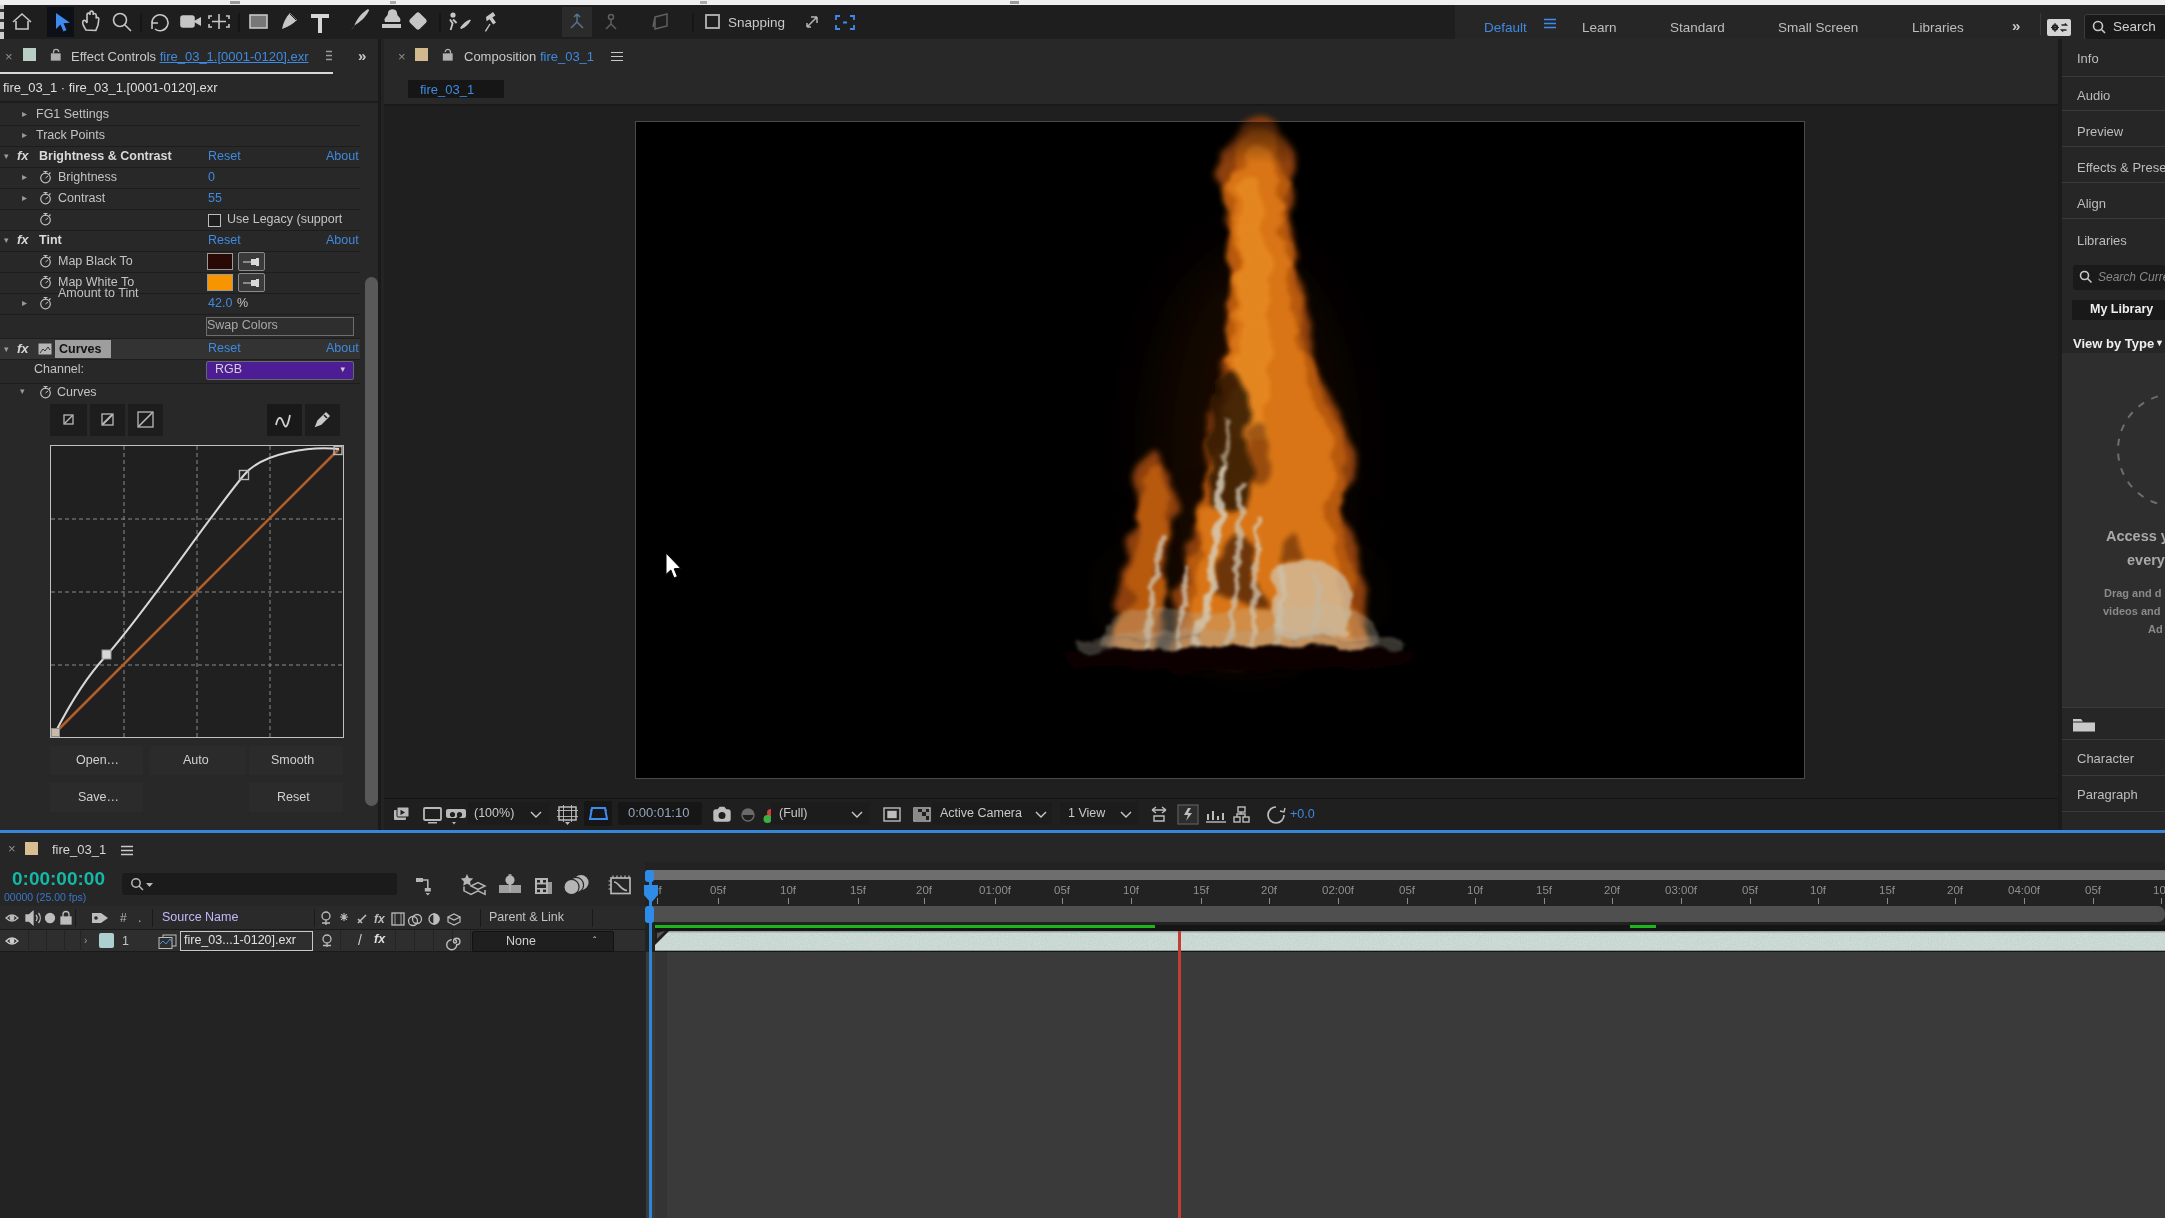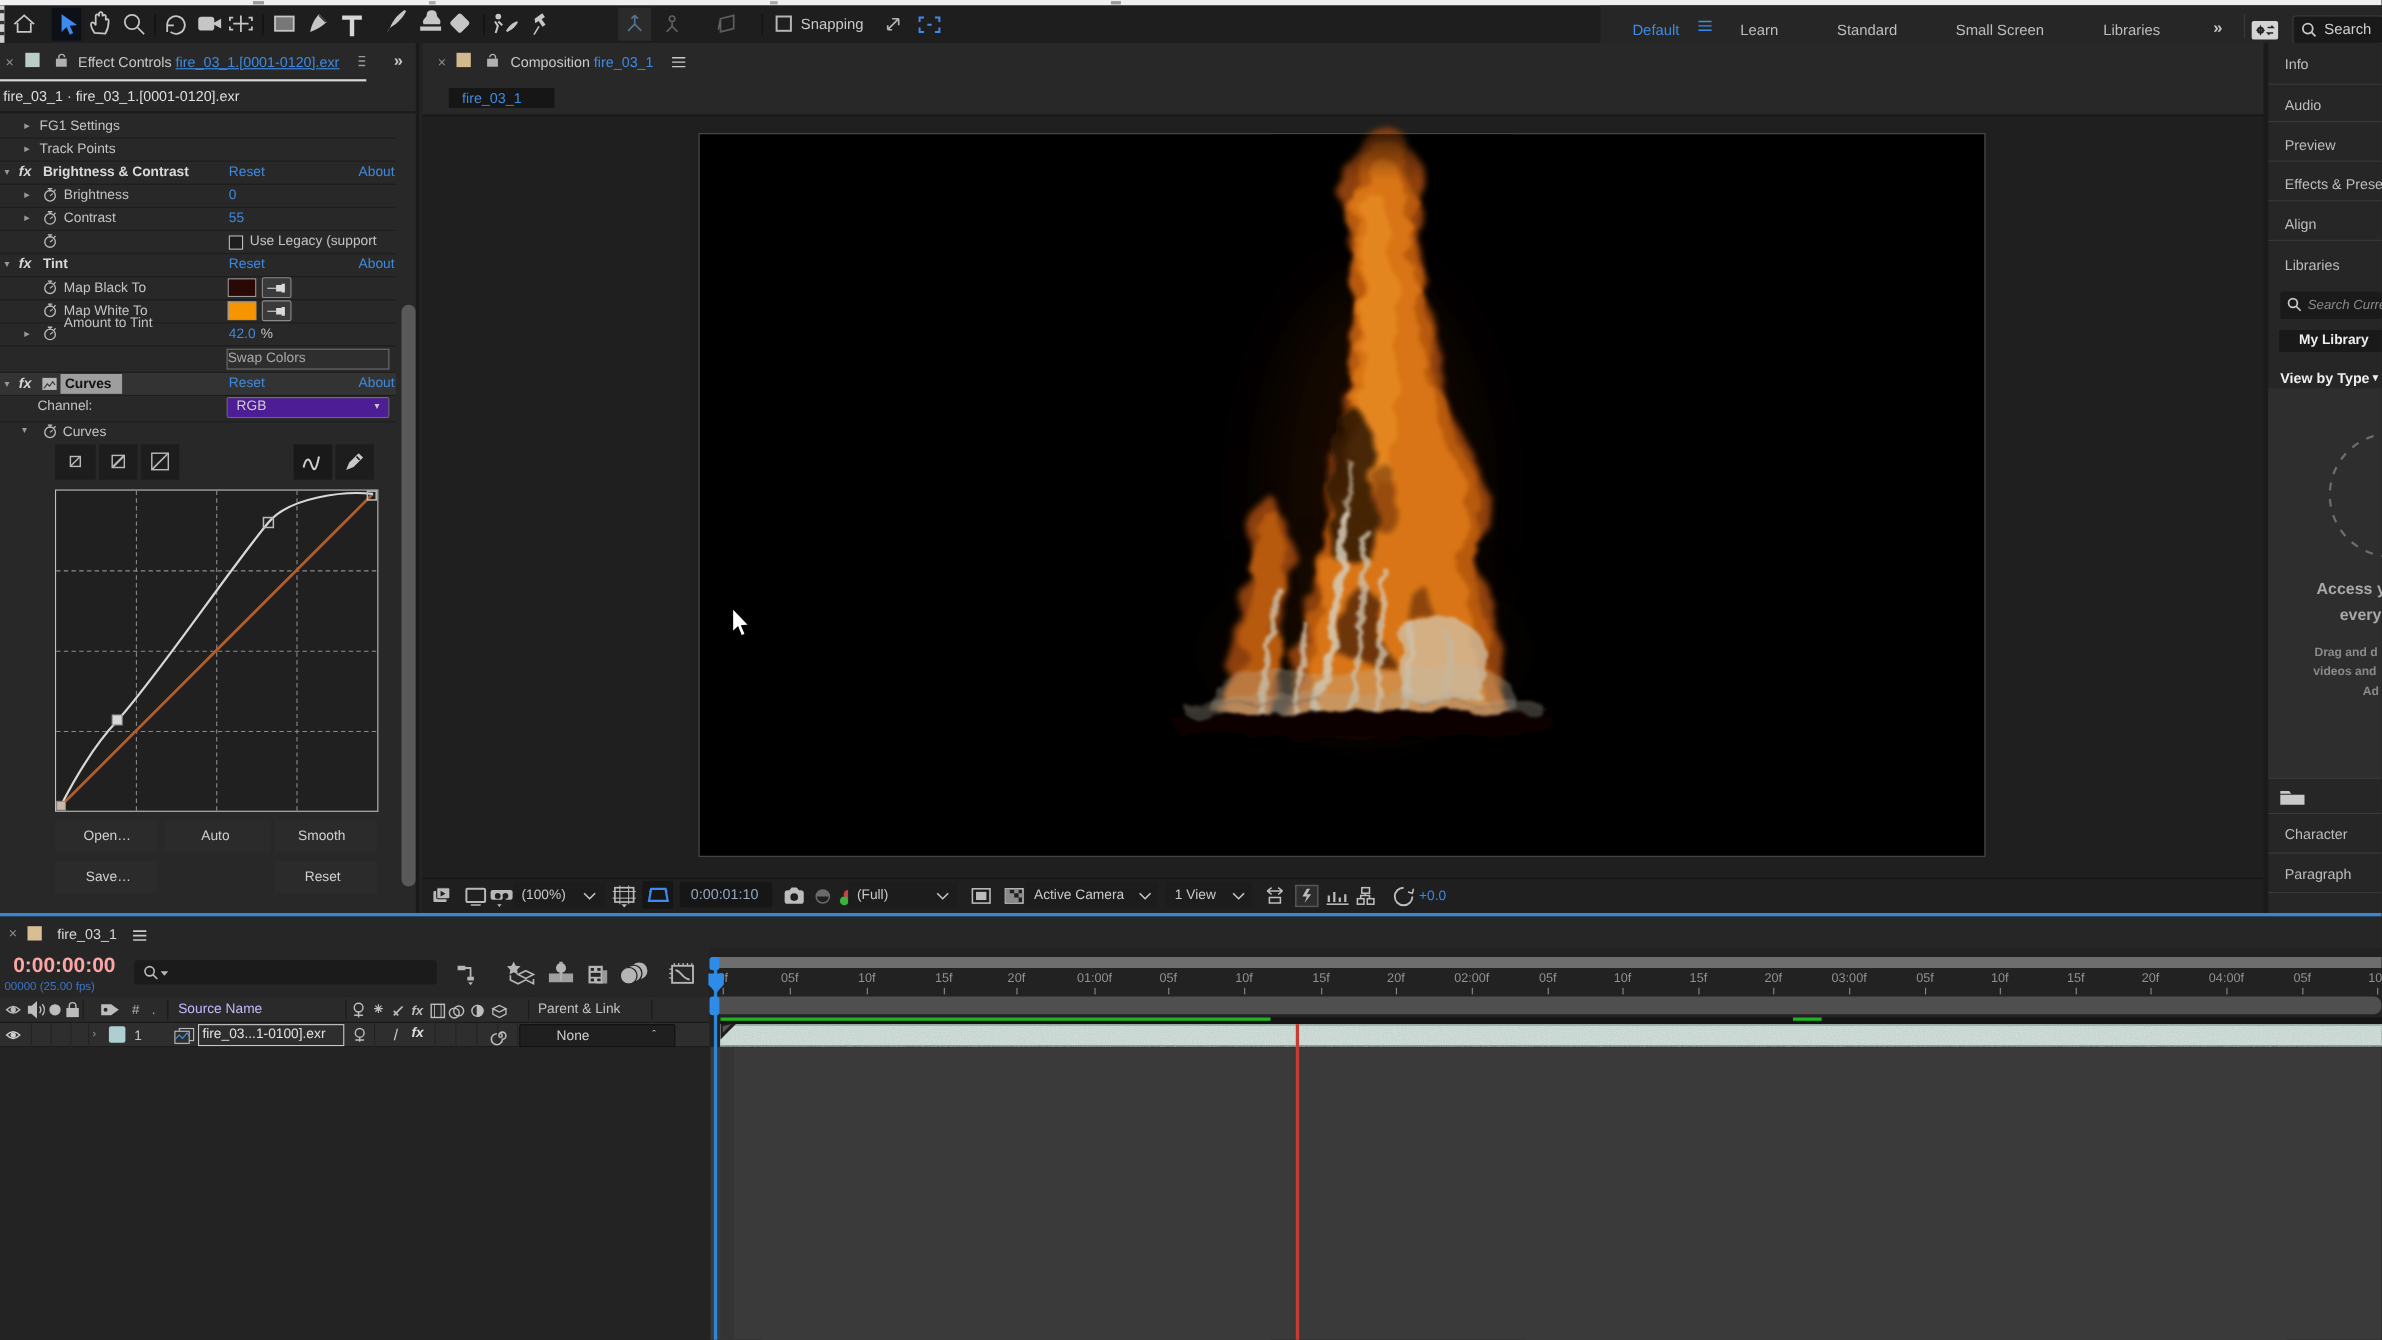--- a/index.html
+++ b/index.html
@@ -540,21 +540,21 @@
 <div class="abs" id="timeline" style="left:0;top:830px;width:2165px;height:388px;background:#262626;font-size:12.5px;color:#c3c3c3;">
  <div class="abs" style="left:0;top:0;width:2165px;height:3px;background:#3687d7;"></div>
 
  <div class="txt" style="left:8px;top:11px;color:#8f8f8f;font-size:13px;">×</div>
  <div class="abs" style="left:25px;top:12px;width:13px;height:13px;background:#d9bd93;"></div>
  <div class="txt" style="left:52px;top:12px;color:#d6d6d6;font-size:13px;">fire_03_1</div>
  <svg style="left:119px;top:14px" width="16" height="14" stroke="#c9c9c9" stroke-width="1.5">
       <path d="M2 2.5 h12 M2 6.5 h12 M2 10.5 h12"></path>
     </svg>
 
- <div class="txt" style="left:12px;top:38px;color:#fca5a5;font-size:19px;font-weight:bold;">0:00:00:00</div>
+ <div class="txt" style="left:12px;top:38px;color:#14b8a6;font-size:19px;font-weight:bold;">0:00:00:00</div>
  <div class="txt" style="left:4px;top:61px;color:#3a76c8;font-size:10.5px;">00000 (25.00 fps)</div>
  <div class="abs" style="left:122px;top:43px;width:275px;height:22px;background:#1b1b1b;border-radius:3px;">
    <svg style="left:8px;top:4px" width="26" height="15" fill="none" stroke="#b9b9b9" stroke-width="1.5">
         <circle cx="6" cy="6" r="4.2"></circle>
         <path d="M9 9 L13 13"></path>
         <path d="M16 6 l3.5 4 l3.5-4" fill="#b9b9b9" stroke="none"></path>
       </svg>
  </div>
  <svg style="left:415px;top:44px" width="225" height="22">
    <g fill="#b5b5b5">
@@ -633,21 +633,21 @@
   <div class="abs" style="left:80px;top:0;width:1px;height:22px;background:#242424;"></div>
   <div class="txt" style="left:84px;top:5px;color:#9a9a9a;font-size:10px;">›</div>
   <div class="abs" style="left:99px;top:3px;width:15px;height:15px;background:#aecfd1;border-radius:2px;"></div>
   <div class="txt" style="left:122px;top:4px;color:#c3c3c3;">1</div>
   <svg style="left:155px;top:3px" width="24" height="17">
         <rect x="8" y="2" width="13" height="11" fill="none" stroke="#bdbdbd"></rect>
         <rect x="4" y="4.5" width="13" height="11" fill="#2e2e2e" stroke="#bdbdbd"></rect>
         <path d="M4 12 l4-4 3 3 4-5 2 3" stroke="#4a90d9" fill="none"></path>
       </svg>
   <div class="abs" style="left:180px;top:1px;width:131px;height:18px;border:1px solid #c9c9c9;background:#2e2e2e;">
-    <div class="txt" style="left:3px;top:1px;color:#e0e0e0;font-size:12.5px;">fire_03...1-0100].exr</div>
+    <div class="txt" style="left:3px;top:1px;color:#e0e0e0;font-size:12.5px;">fire_03...1-0120].exr</div>
   </div>
   <svg style="left:319px;top:3px" width="16" height="16" fill="none" stroke="#bdbdbd" stroke-width="1.3">
         <path d="M8 2 a4 4 0 0 1 0 8 a4 4 0 0 1 0-8 M8 10 v4 M4 12.5 h8"></path>
       </svg>
   <div class="abs" style="left:340px;top:0;width:1px;height:22px;background:#242424;"></div>
   <div class="txt" style="left:358px;top:2px;color:#cfcfcf;font-size:14px;">/</div>
   <div class="txt" style="left:374px;top:2px;color:#dfdfdf;font-size:12.5px;font-style:italic;font-weight:bold;">fx</div>
   <div class="abs" style="left:395px;top:0;width:1px;height:22px;background:#242424;"></div>
   <div class="abs" style="left:414px;top:0;width:1px;height:22px;background:#242424;"></div>
   <div class="abs" style="left:433px;top:0;width:1px;height:22px;background:#242424;"></div>

